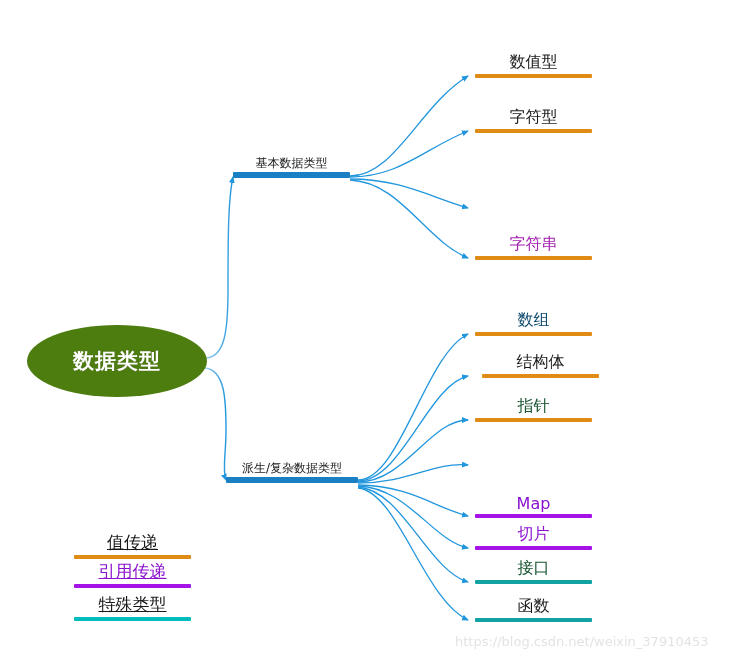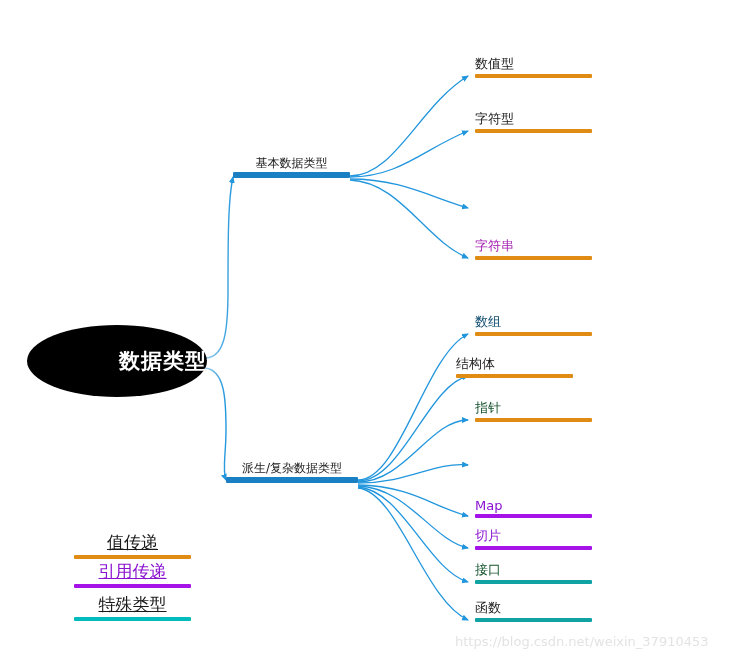--- a/index.html
+++ b/index.html
@@ -76,22 +76,22 @@
   .leaf-node {
     position: absolute;
     width: 117px;
     height: 26px;
   }
   .leaf-label {
     position: absolute;
     bottom: 5px;
     left: 0;
     width: 100%;
-    text-align: left;
-    font-size: 13px;
+    text-align: center;
+    font-size: 16px;
     white-space: nowrap;
   }
   .leaf-bar {
     position: absolute;
     bottom: 0;
     left: 0;
     width: 100%;
     height: 4px;
     border-radius: 1px;
   }
@@ -167,21 +167,21 @@
       <path d="M358,481 C402,481 428,385 468,376" marker-end="url(#arrow)"></path>
       <path d="M358,482 C405,482 430,420 468,420" marker-end="url(#arrow)"></path>
       <path d="M358,483 C410,483 432,462 468,465" marker-end="url(#arrow)"></path>
       <path d="M358,485 C412,486 435,508 468,516" marker-end="url(#arrow)"></path>
       <path d="M358,486 C408,488 432,540 468,548" marker-end="url(#arrow)"></path>
       <path d="M358,487 C402,490 428,570 468,582" marker-end="url(#arrow)"></path>
       <path d="M358,488 C398,492 424,600 468,620" marker-end="url(#arrow)"></path>
     </g>
   </svg>
 
-  <div class="root-node" style="background: #000000; justify-content: flex-end;">
+  <div class="root-node" style="background: #4d7c0f;">
     <span class="root-label" style="color: rgb(255, 255, 255);">数据类型</span>
   </div>
 
   <div class="branch-node" style="left:233px; top:150px; width:117px;">
     <span class="branch-label">基本数据类型</span>
     <span class="branch-bar" style="background: rgb(27, 127, 196);"></span>
   </div>
 
   <div class="branch-node" style="left:226px; top:455px; width:132px;">
     <span class="branch-label">派生/复杂数据类型</span>
@@ -198,21 +198,21 @@
   </div>
   <div class="leaf-node" style="left:475px; top:234px;">
     <span class="leaf-label" style="color: #a21caf;">字符串</span>
     <span class="leaf-bar" style="background: rgb(224, 140, 20);"></span>
   </div>
 
   <div class="leaf-node" style="left:475px; top:310px;">
     <span class="leaf-label" style="color: #0c4a6e;">数组</span>
     <span class="leaf-bar" style="background: rgb(224, 140, 20);"></span>
   </div>
-  <div class="leaf-node" style="left:456px; top:352px;">
+  <div class="leaf-node" style="left:482px; top:352px;">
     <span class="leaf-label" style="color: rgb(26, 26, 26);">结构体</span>
     <span class="leaf-bar" style="background: rgb(224, 140, 20);"></span>
   </div>
   <div class="leaf-node" style="left:475px; top:396px;">
     <span class="leaf-label" style="color: #14532d;">指针</span>
     <span class="leaf-bar" style="background: rgb(224, 140, 20);"></span>
   </div>
   <div class="leaf-node" style="left:475px; top:524px;">
     <span class="leaf-label" style="color: rgb(138, 18, 207);">切片</span>
     <span class="leaf-bar" style="background: rgb(166, 19, 232);"></span>

